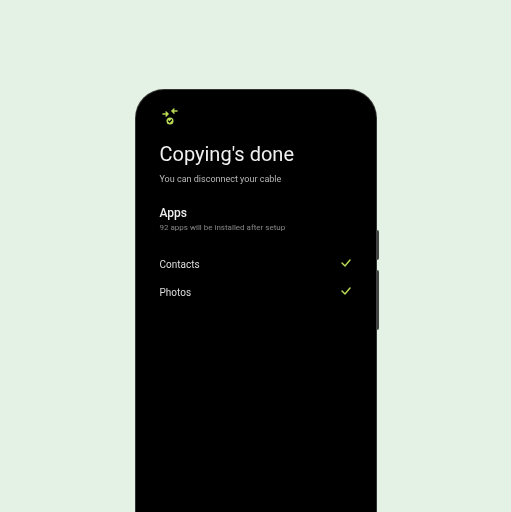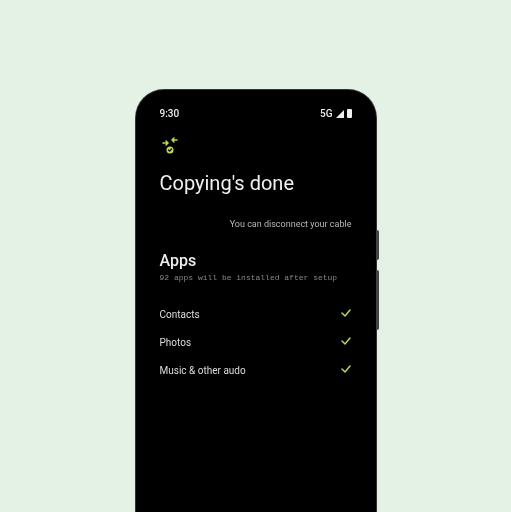--- a/index.html
+++ b/index.html
@@ -67,39 +67,37 @@
       background: #eee;
       border-radius: 1px;
     }
     .header-icon {
       margin-bottom: 12px;
     }
     .title {
       font-size: 20px;
       font-weight: 400;
       color: #f0f0f0;
-      margin-bottom: 24px;
+      margin-bottom: 8px;
     }
     .subtitle {
       font-size: 9px;
       color: #b8b8b8;
       margin-bottom: 22px;
-      text-align: right;
     }
     .section-title {
-      font-size: 16px;
+      font-size: 12px;
       color: #eee;
       font-weight: 500;
       margin-bottom: 3px;
     }
     .section-sub {
       font-size: 8px;
       color: #888;
       margin-bottom: 18px;
-      font-family: Liberation Mono, monospace;
     }
     .item {
       display: flex;
       justify-content: space-between;
       align-items: center;
       padding: 8px 0;
       font-size: 10px;
       color: #ddd;
       gap: 36px;
     }
@@ -107,28 +105,20 @@
       color: #bada55;
     }
   </style>
 </head>
 <body>
 
 <div class="phone">
   <div class="side-button b1"></div>
   <div class="side-button b2"></div>
   <div class="screen">
-    <div class="statusbar">
-      <span>9:30</span>
-      <div class="statusbar-right">
-        <span>5G</span>
-        <div class="signal-tri"></div>
-        <div class="battery"></div>
-      </div>
-    </div>
 
     <div class="header-icon">
       <svg width="22" height="18" viewBox="0 0 22 18">
         <path d="M 3 6 L 8 6 M 6 4 L 8 6 L 6 8" stroke="#bada55" stroke-width="1.5" fill="none" stroke-linecap="round"></path>
         <path d="M 17 3 L 12 3 M 14 1 L 12 3 L 14 5" stroke="#bada55" stroke-width="1.5" fill="none" stroke-linecap="round"></path>
         <circle cx="10" cy="13" r="3.5" fill="#bada55"></circle>
         <path d="M 8.5 13 L 9.7 14.2 L 11.5 12" stroke="#000" stroke-width="1.2" fill="none" stroke-linecap="round"></path>
       </svg>
     </div>
 
@@ -147,22 +137,14 @@
       </span>
     </div>
     <div class="item">
       <span>Photos</span>
       <span class="check">
         <svg width="12" height="10" viewBox="0 0 12 10">
             <path d="M 2 5 L 5 8 L 10 2" stroke="#bada55" stroke-width="1.5" fill="none" stroke-linecap="round"></path>
           </svg>
       </span>
     </div>
-    <div class="item">
-      <span>Music &amp; other audo</span>
-      <span class="check">
-        <svg width="12" height="10" viewBox="0 0 12 10">
-            <path d="M 2 5 L 5 8 L 10 2" stroke="#bada55" stroke-width="1.5" fill="none" stroke-linecap="round"></path>
-          </svg>
-      </span>
-    </div>
   </div>
 </div>
 
 </body></html>

